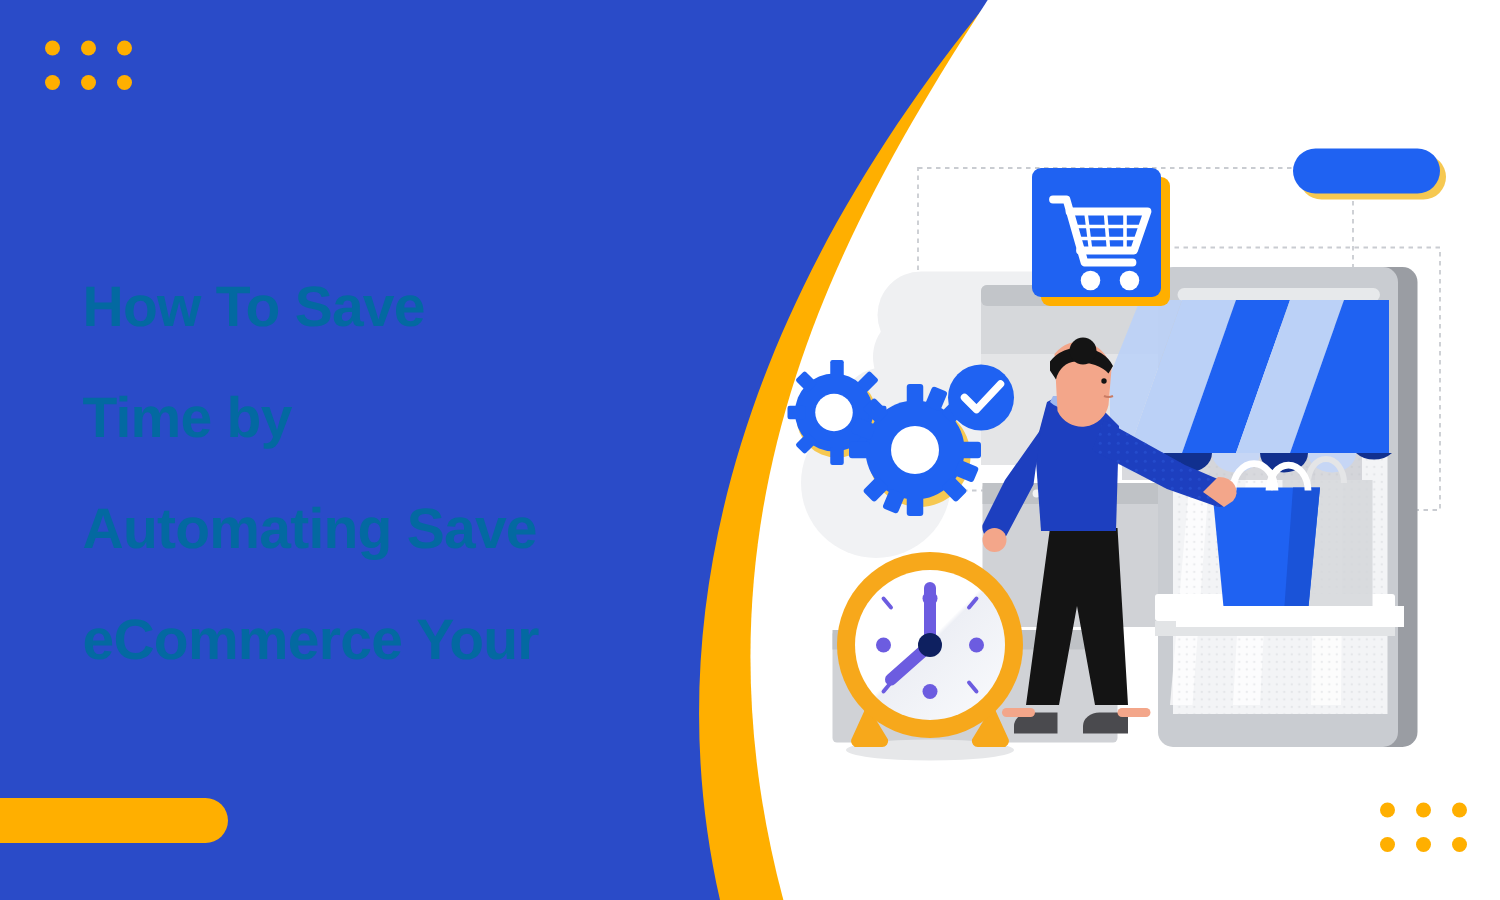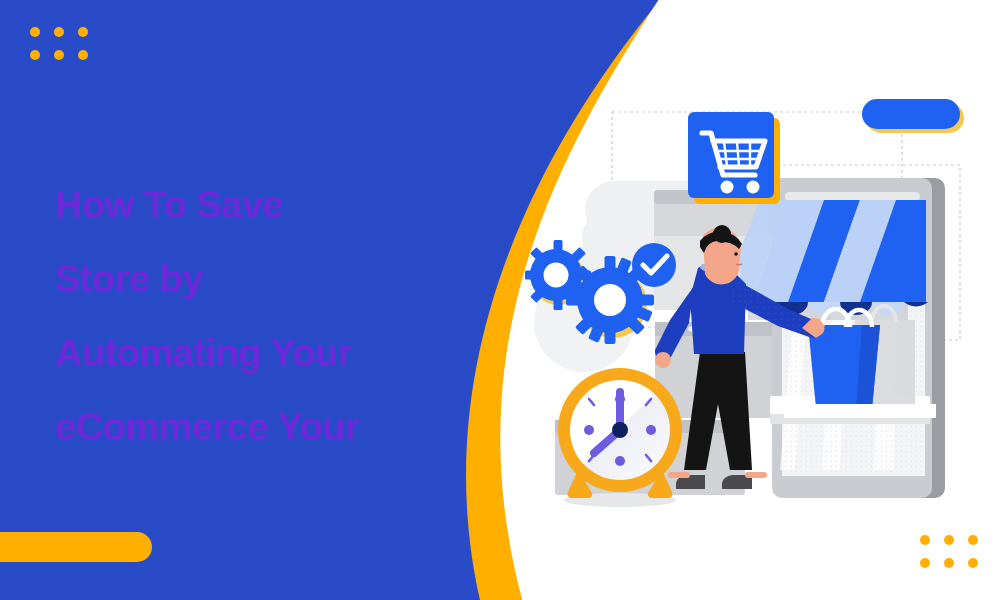--- a/index.html
+++ b/index.html
@@ -10,21 +10,21 @@
     position:relative;
   }
   #stage { position:absolute; inset:0; width:1000px; height:600px; overflow:hidden; }
   #stage > svg { position:absolute; top:0; left:0; }
 
   
   .headline {
     position:absolute;
     left:55px; top:168px;
     width:420px;
-    color:#6d28d9;
+    color:#0369a1;
     font-size:38px;
     font-weight:bold;
     line-height:74px;
     letter-spacing:-0.5px;
     z-index:40;
     pointer-events:none;
   }
   .headline .ln { display:block; white-space:nowrap; }
 
   
@@ -268,22 +268,22 @@
       <path d="M703,236 a22,24 0 0 1 38,10 l-2,24 a18,18 0 0 1 -34,4 z" fill="#F3A68A"></path>
       <path d="M700,241 a24,21 0 0 1 42,3 l-3,5 a26,14 0 0 0 -22,-8 a14,16 0 0 0 -13,12 l-4,-6 z" fill="#141414"></path>
       <circle cx="722" cy="234" r="9" fill="#141414"></circle>
       <circle cx="736" cy="254" r="1.8" fill="#141414"></circle>
       <path d="M736,264 a5,3 0 0 0 6,0" fill="none" stroke="#C97B63" stroke-width="1.4"></path>
     </g>
   </svg>
 
   <div class="headline">
     <span class="ln">How To Save</span>
-    <span class="ln">Store by</span>
-    <span class="ln">Automating Your</span>
+    <span class="ln">Time by</span>
+    <span class="ln">Automating Save</span>
     <span class="ln">eCommerce Your</span>
   </div>
 
   <div class="dotgrid" id="dots-tl">
     <i></i>
       <i></i>
       <i></i>
     <i></i>
       <i></i>
       <i></i>

